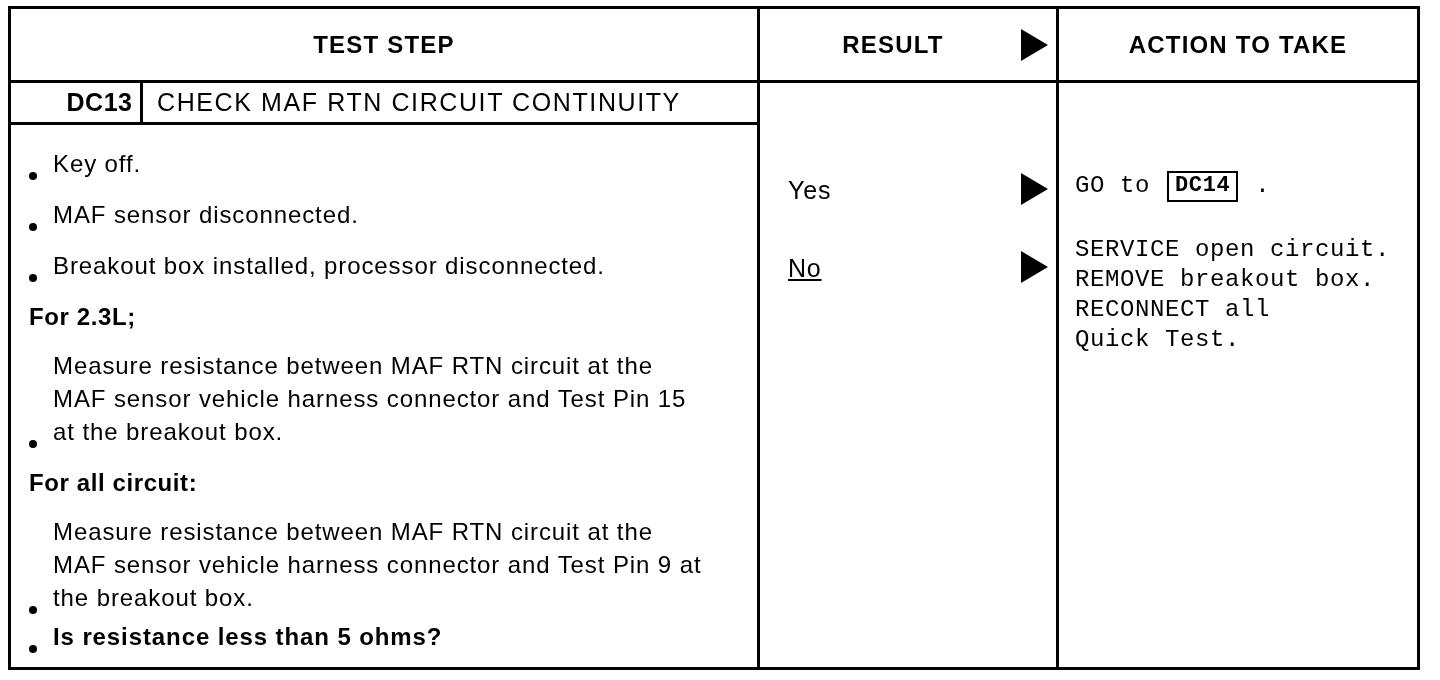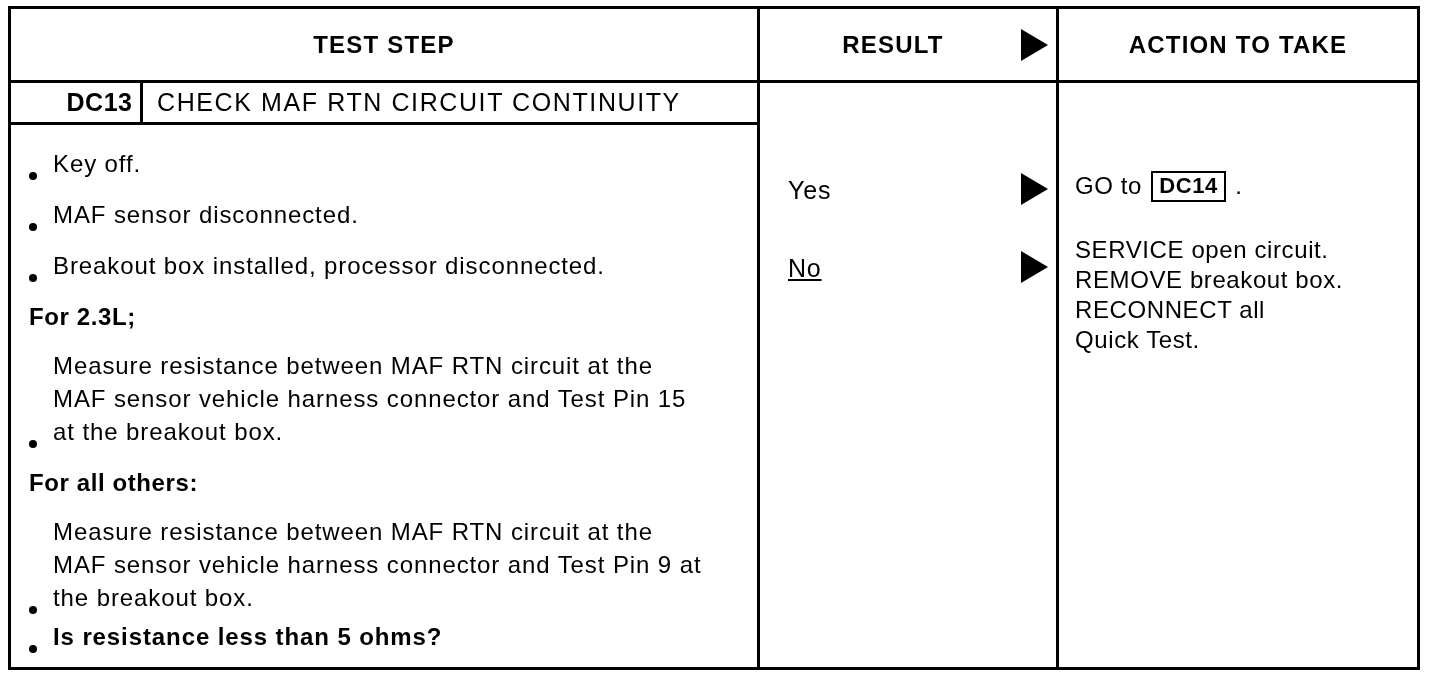--- a/index.html
+++ b/index.html
@@ -203,20 +203,21 @@
 
   
   .action-body {
     position: relative;
     height: 100%;
     padding: 4px 16px;
     box-sizing: border-box;
     font-size: 24px;
     line-height: 30px;
     letter-spacing: 0.6px;
+    font-family: Liberation Mono, monospace;
   }
   .action-entry {
     position: absolute;
     left: 16px;
     right: 12px;
   }
   #action-yes { top: 88px; }
   #action-no  { top: 152px; }
 
   .code-ref {
@@ -283,21 +284,21 @@
             <span class="bullet-text">Breakout box installed, processor disconnected.</span>
           </div>
 
           <div class="subhead">For 2.3L;</div>
 
           <div class="bullet-item">
             <span class="bullet-dot"></span>
             <span class="bullet-text">Measure resistance between MAF RTN circuit at the MAF sensor vehicle harness connector and Test Pin 15 at the breakout box.</span>
           </div>
 
-          <div class="subhead second">For all others:</div>
+          <div class="subhead second">For all circuit:</div>
 
           <div class="bullet-item tight">
             <span class="bullet-dot"></span>
             <span class="bullet-text">Measure resistance between MAF RTN circuit at the MAF sensor vehicle harness connector and Test Pin 9 at the breakout box.</span>
           </div>
 
           <div class="bullet-item bold">
             <span class="bullet-dot"></span>
             <span class="bullet-text">Is resistance less than 5 ohms?</span>
           </div>

